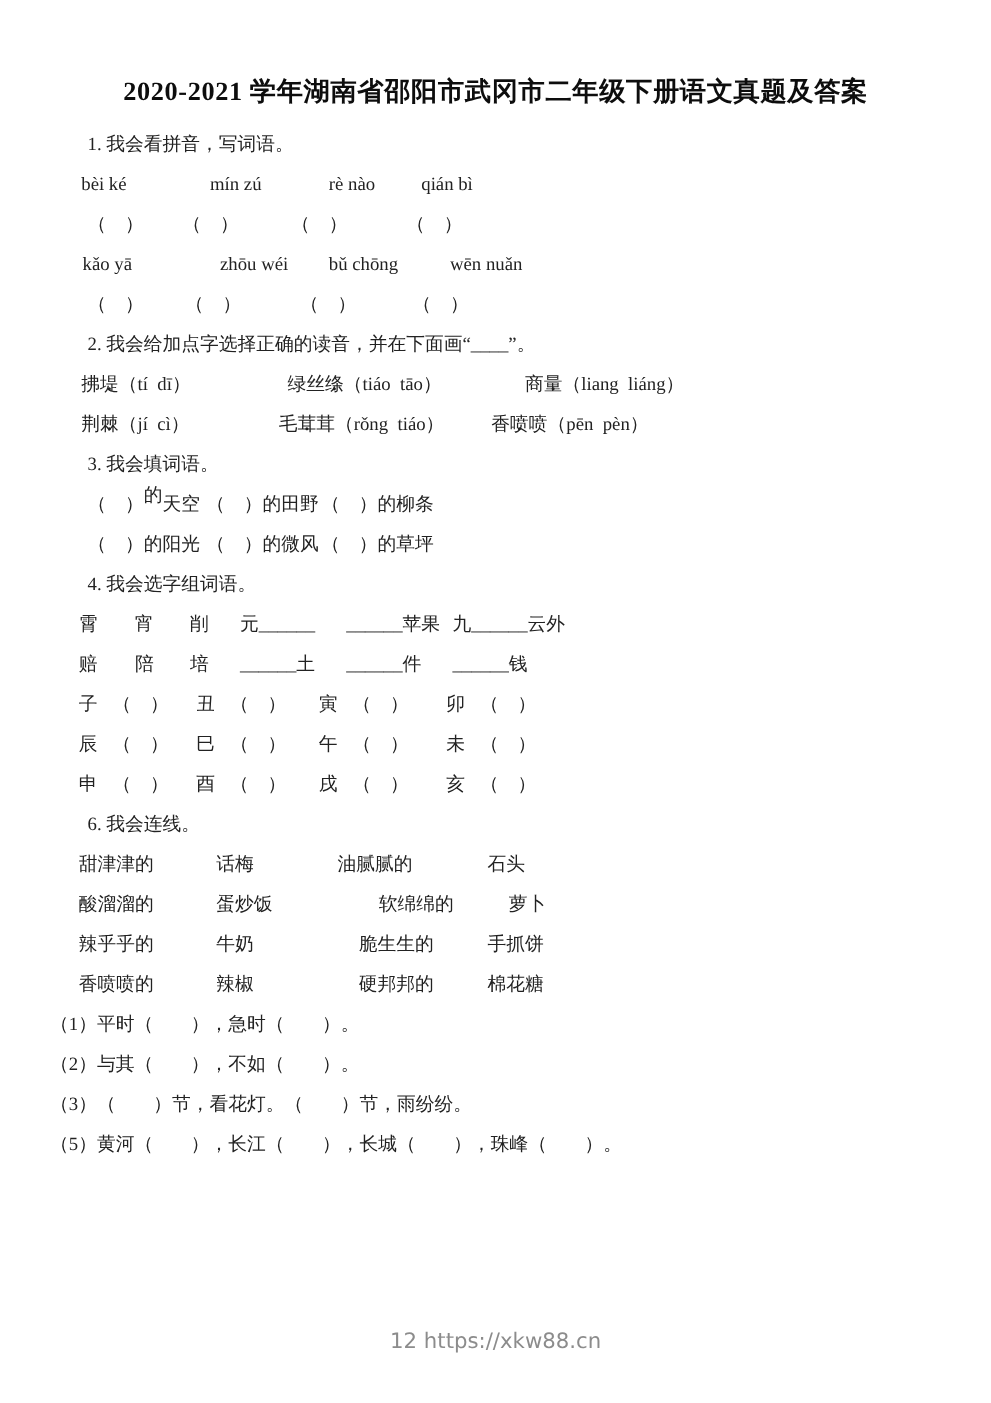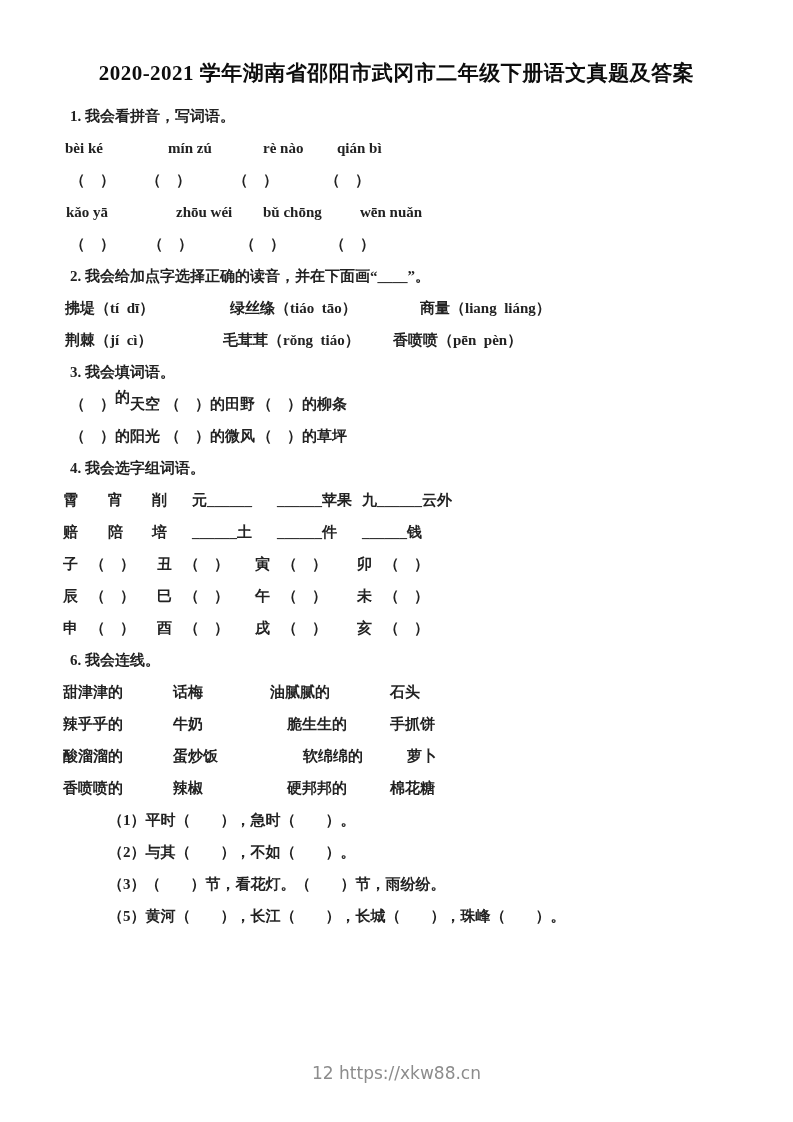--- a/index.html
+++ b/index.html
@@ -21,24 +21,23 @@
     color:#0d0d0d;
     letter-spacing:0.5px;
   }
   .content{margin-top:12px;}
   .line{
     position:relative;
     height:32px;
     line-height:32px;
     font-size:15px;
     white-space:pre;
-    font-weight:bold;
   }
   .q-title{padding-left:70px;}
-  .q7-item{padding-left:108px;}
+  .q7-item{padding-left:40px;}
   .abs{position:absolute;top:0;white-space:pre;}
   .dotted{position:relative;display:inline-block;}
   .dotted::after{
     content:"·";
     position:absolute;
     left:0;width:100%;
     text-align:center;
     top:13px;
     line-height:15px;
     font-weight:bold;
@@ -154,30 +153,30 @@
     </div>
 
     <div class="line q-title">6. 我会连线。</div>
     <div class="line">
       <span class="abs" style="left:63px">甜津津的</span>
       <span class="abs" style="left:173px">话梅</span>
       <span class="abs" style="left:270px">油腻腻的</span>
       <span class="abs" style="left:390px">石头</span>
     </div>
     <div class="line">
+      <span class="abs" style="left:63px">酸溜溜的</span>
+      <span class="abs" style="left:173px">蛋炒饭</span>
+      <span class="abs" style="left:303px">软绵绵的</span>
+      <span class="abs" style="left:407px">萝卜</span>
+    </div>
+    <div class="line">
       <span class="abs" style="left:63px">辣乎乎的</span>
       <span class="abs" style="left:173px">牛奶</span>
       <span class="abs" style="left:287px">脆生生的</span>
       <span class="abs" style="left:390px">手抓饼</span>
-    </div>
-    <div class="line">
-      <span class="abs" style="left:63px">酸溜溜的</span>
-      <span class="abs" style="left:173px">蛋炒饭</span>
-      <span class="abs" style="left:303px">软绵绵的</span>
-      <span class="abs" style="left:407px">萝卜</span>
     </div>
     <div class="line">
       <span class="abs" style="left:63px">香喷喷的</span>
       <span class="abs" style="left:173px">辣椒</span>
       <span class="abs" style="left:287px">硬邦邦的</span>
       <span class="abs" style="left:390px">棉花糖</span>
     </div>
 
     <div class="line q7-item">（1）平时（　　），急时（　　）。</div>
     <div class="line q7-item">（2）与其（　　），不如（　　）。</div>

